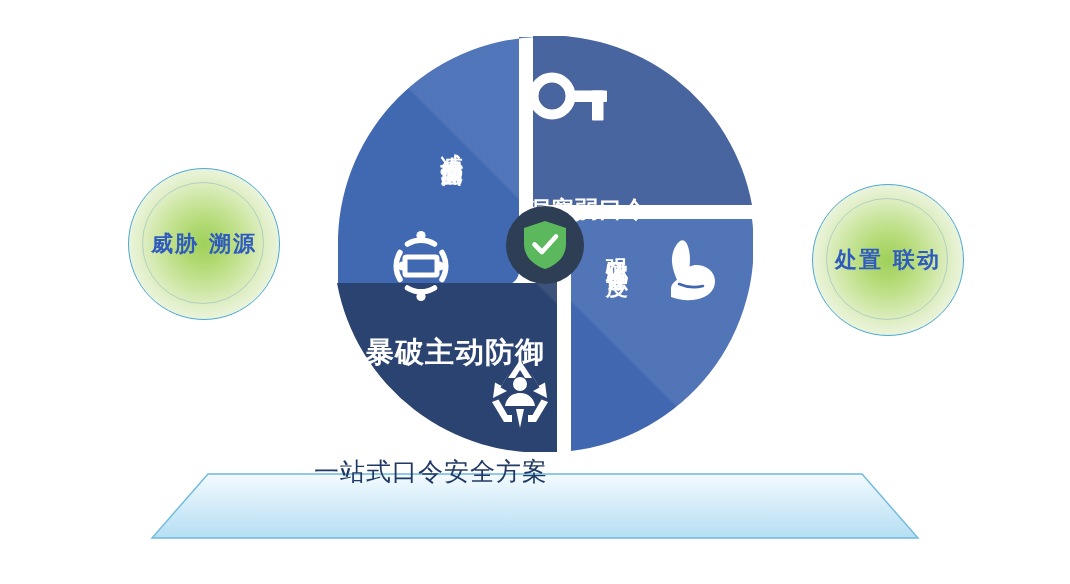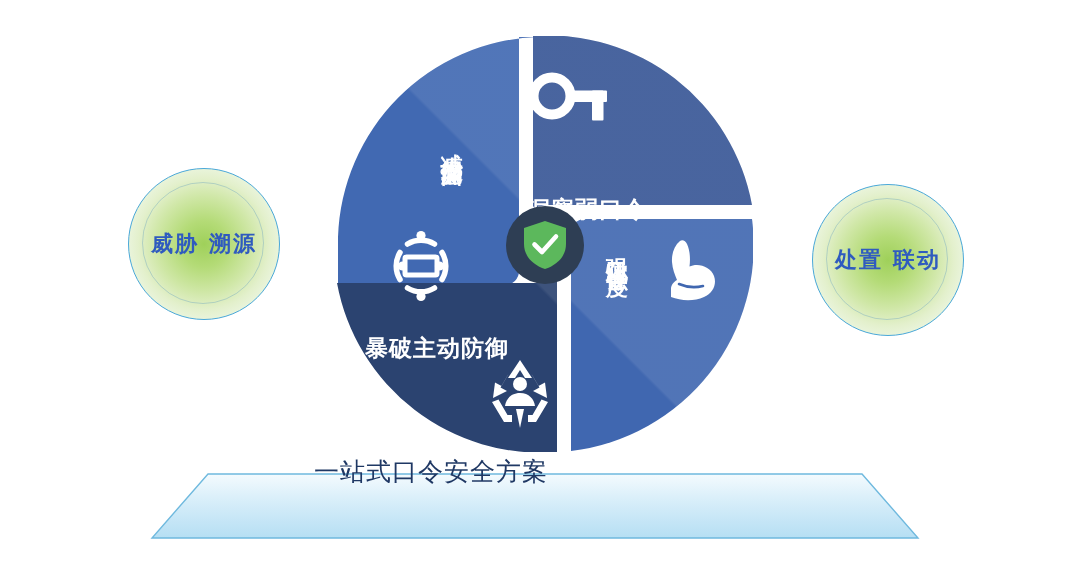--- a/index.html
+++ b/index.html
@@ -116,21 +116,21 @@
     left: 190px; top: 158px;
     font-size: 23px;
   }
   #label-br {
     left: 268px; top: 205px;
     font-size: 22px;
     line-height: 1.08;
   }
   #label-bl {
     left: 28px; top: 297px;
-    font-size: 23px;
+    font-size: 29px;
   }
 
   
   .hub {
     position: absolute;
     left: 169px;
     top: 170px;
     width: 78px;
     height: 78px;
     border-radius: 50%;

